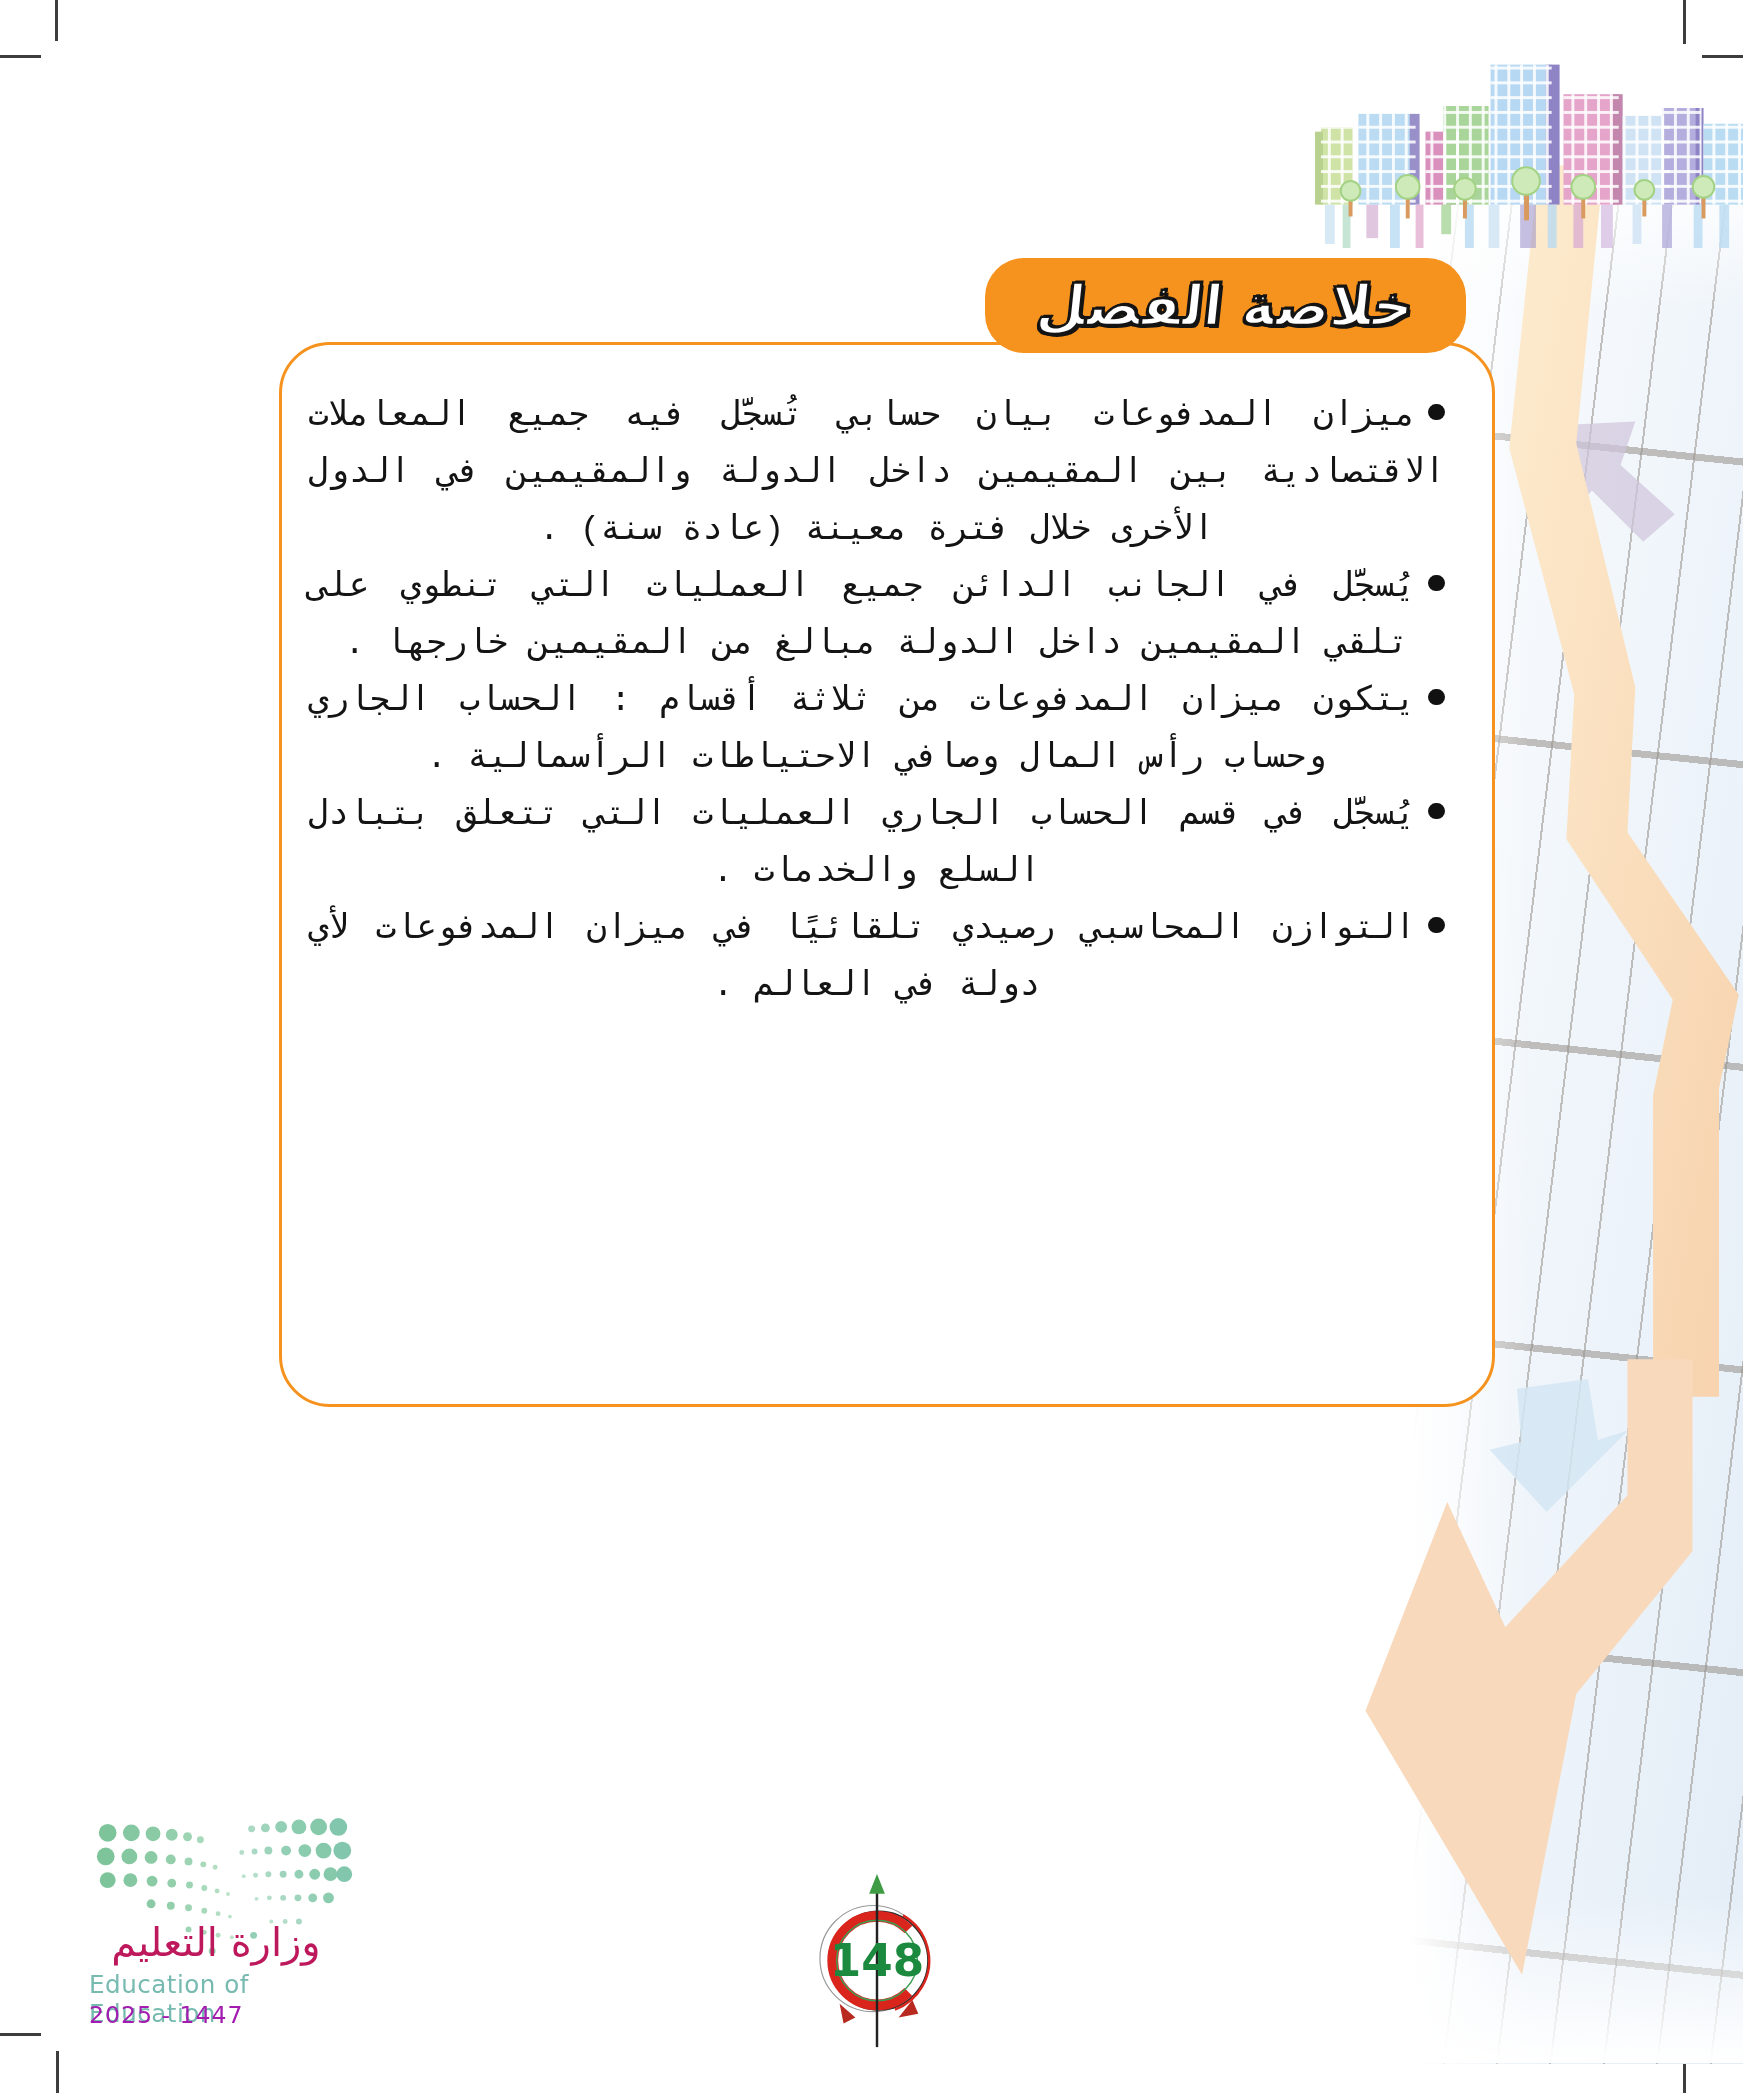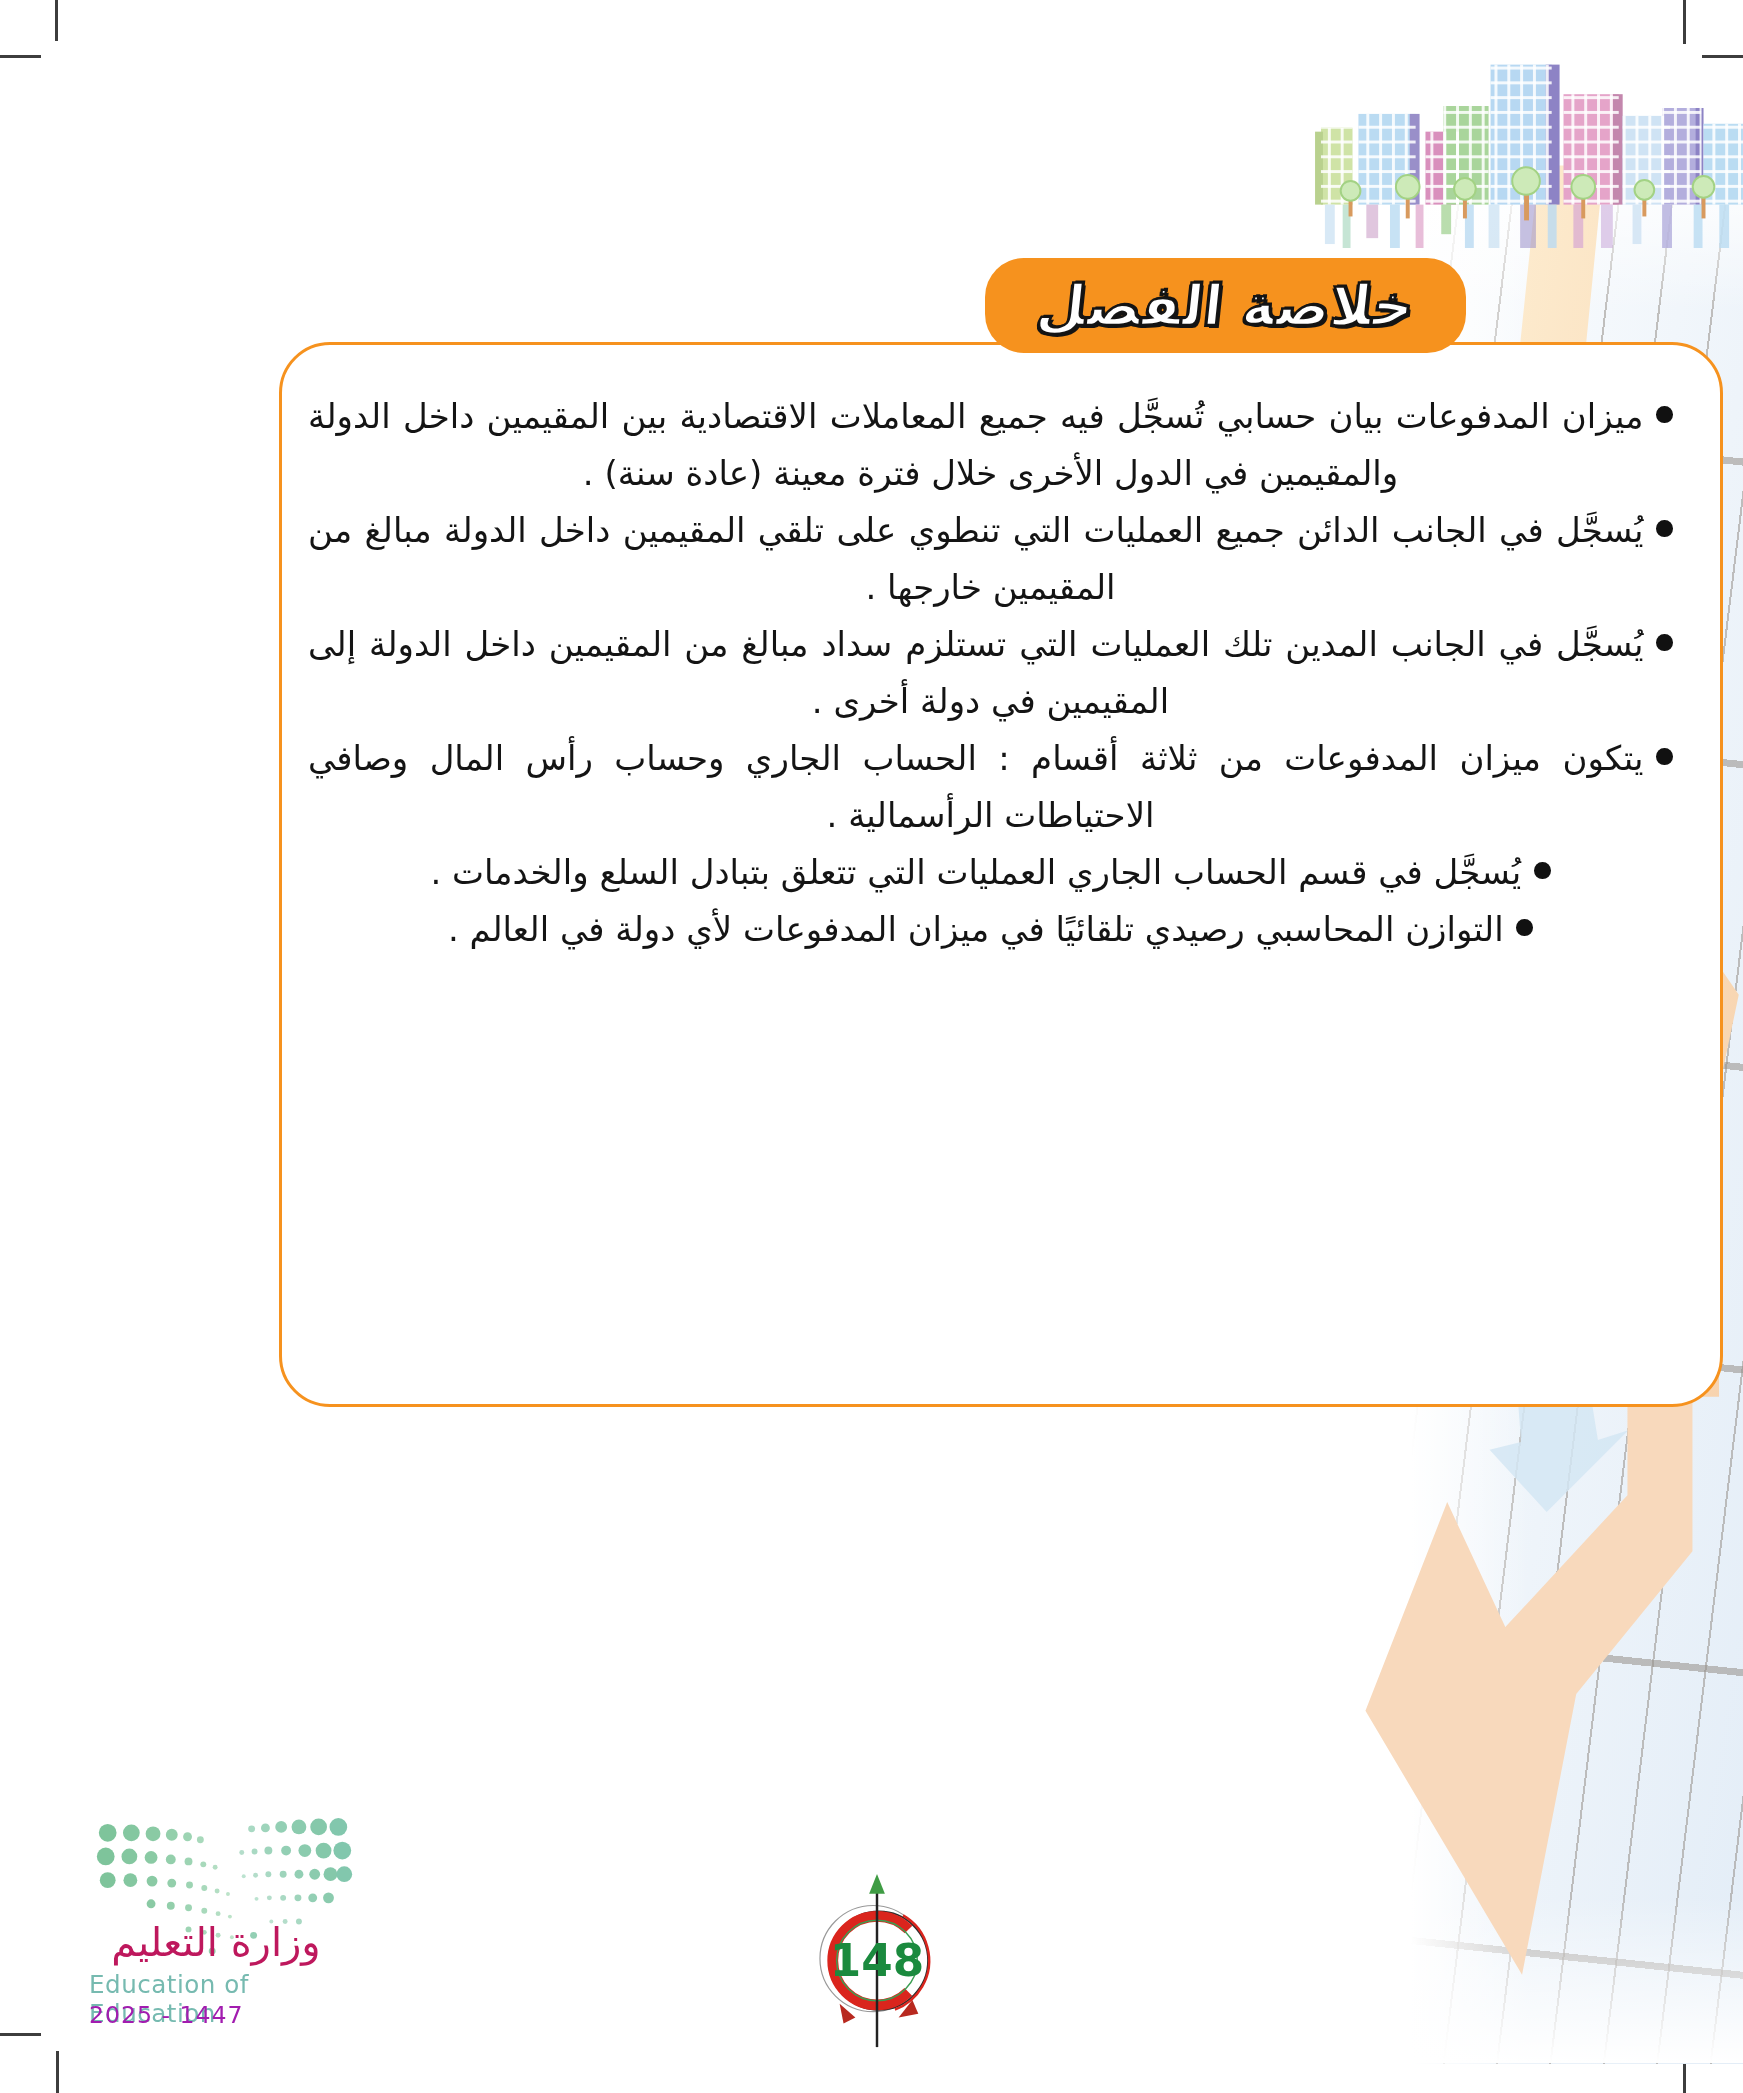--- a/index.html
+++ b/index.html
@@ -23,23 +23,23 @@
   .deco-svg{position:absolute;left:0;top:0;z-index:3;pointer-events:none;}
   .skyline{position:absolute;left:1315px;top:37px;width:429px;height:211px;z-index:3;}
   
   .banner{position:absolute;left:985px;top:258px;width:481px;height:95px;z-index:7;
     background:#F6921E;border-radius:39px;display:flex;align-items:center;justify-content:center;}
   .banner-text{font-size:56px;font-weight:bold;color:#fff;direction:rtl;
     -webkit-text-stroke:2.5px #141414;
     text-shadow:3px 3px 0 #141414,-2px 2px 0 #141414,2px -2px 0 #141414;
     transform:skewX(-6deg);}
   
-  .sum-box{position:absolute;left:279px;top:342px;width:1444px;height:1065px;z-index:6;
+  .sum-box{position:absolute;left:279px;top:342px;width:1216px;height:1065px;z-index:6;
     box-sizing:border-box;background:#fff;border:3.9px solid #F6921E;border-radius:51px;
-    padding:43px 47px 0 26px;overflow:hidden;}
+    padding:43px 47px 0 26px;overflow:hidden;font-family:Liberation Mono, monospace;}
   .item{direction:rtl;text-align:justify;text-align-last:center;
     font-size:34px;line-height:57px;color:#141414;margin:0;}
   .dot{display:inline-block;width:16.7px;height:16.7px;border-radius:50%;
     background:#111;margin-left:12.8px;vertical-align:middle;transform:translateY(-3.9px);}
   
   .logo-ar{position:absolute;left:87px;top:1919px;width:258px;z-index:4;direction:rtl;
     text-align:center;font-size:40px;color:#be185d;}
   .logo-en{position:absolute;left:89px;top:1970px;width:258px;z-index:4;
     font-size:24.6px;color:#76BAB0;letter-spacing:0.5px;}
   .logo-yr{position:absolute;left:89px;top:2001px;width:258px;z-index:4;
@@ -149,21 +149,20 @@
   </g>
 </svg>
 
 <div class="banner">
   <div class="banner-text">خلاصة الفصل</div>
 </div>
 
 <div class="sum-box">
   <p class="item"><span class="dot"></span><span>ميزان المدفوعات بيان حسابي تُسجَّل فيه جميع المعاملات الاقتصادية بين المقيمين داخل الدولة والمقيمين في الدول الأخرى خلال فترة معينة (عادة سنة) .</span></p>
   <p class="item"><span class="dot"></span><span>يُسجَّل في الجانب الدائن جميع العمليات التي تنطوي على تلقي المقيمين داخل الدولة مبالغ من المقيمين خارجها .</span></p>
-  <p class="item"><span class="dot"></span><span>يُسجَّل في الجانب المدين تلك العمليات التي تستلزم سداد مبالغ من المقيمين داخل الدولة إلى المقيمين في دولة أخرى .</span></p>
   <p class="item"><span class="dot"></span><span>يتكون ميزان المدفوعات من ثلاثة أقسام : الحساب الجاري وحساب رأس المال وصافي الاحتياطات الرأسمالية .</span></p>
   <p class="item"><span class="dot"></span><span>يُسجَّل في قسم الحساب الجاري العمليات التي تتعلق بتبادل السلع والخدمات .</span></p>
   <p class="item"><span class="dot"></span><span>التوازن المحاسبي رصيدي تلقائيًا في ميزان المدفوعات لأي دولة في العالم .</span></p>
 
 </div>
 
 <svg class="logo-dots" viewBox="0 0 280 150">
   <g fill="#7ec49b">
     <circle cx="21" cy="18" r="9"></circle>
       <circle cx="45" cy="18" r="8.5" fill="#84c7a0"></circle>

